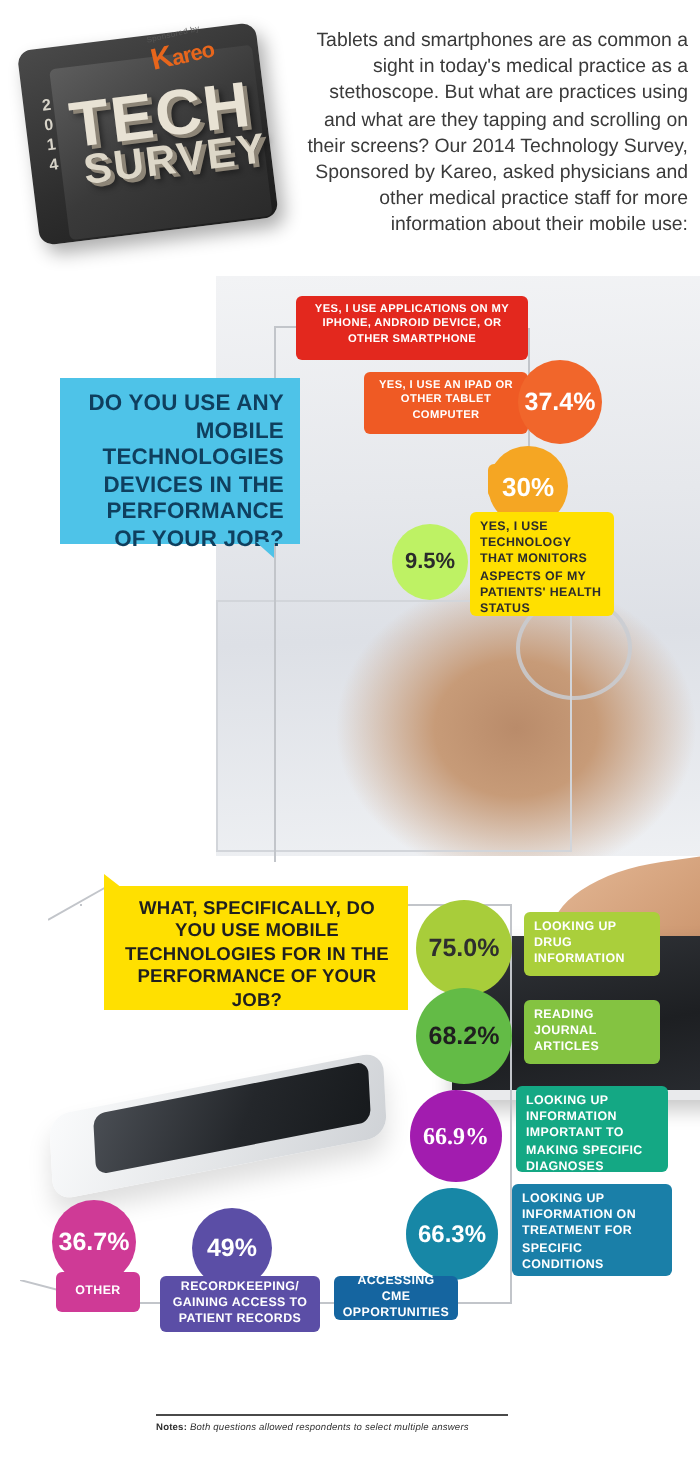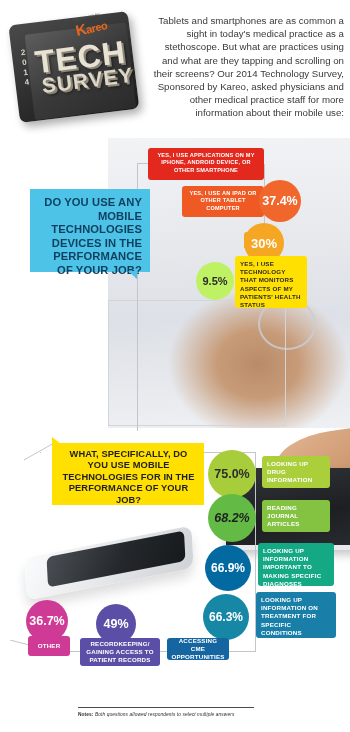--- a/index.html
+++ b/index.html
@@ -182,24 +182,24 @@
   
   .b-box {
     position: absolute; color: #fff; font-weight: bold;
     font-size: 6.2px; line-height: 8.2px; letter-spacing: .2px;
     padding: 4px 5px; border-radius: 3px; text-align: left;
   }
   .b1-box { left: 262px; top: 456px; width: 68px; height: 32px; background: #aacf3b; }
   .b1-bub { left: 208px; top: 450px; width: 48px; height: 48px; background: #a8cd3a; font-size: 12.5px; color: #2e2e2e; }
 
   .b2-box { left: 262px; top: 500px; width: 68px; height: 32px; background: #84c341; }
-  .b2-bub { left: 208px; top: 494px; width: 48px; height: 48px; background: #63bb46; font-size: 12.5px; color: #1f1f1f; font-style: italic; }
+  .b2-bub { left: 208px; top: 494px; width: 48px; height: 48px; background: #63bb46; font-size: 12.5px; color: #1f1f1f; }
 
   .b3-box { left: 258px; top: 543px; width: 76px; height: 43px; background: #14a884; }
-  .b3-bub { left: 205px; top: 545px; width: 46px; height: 46px; background: #0369a1; font-size: 12px; color: #fff; }
+  .b3-bub { left: 205px; top: 545px; width: 46px; height: 46px; background: #a21caf; font-size: 12px; color: #fff; font-family: Liberation Serif, serif; }
 
   .b4-box { left: 256px; top: 592px; width: 80px; height: 46px; background: #1a7fa8; }
   .b4-bub { left: 203px; top: 594px; width: 46px; height: 46px; background: #1787a6; font-size: 12px; color: #fff; }
 
   
   .p-bub {
     position: absolute; border-radius: 50%;
     display: flex; align-items: center; justify-content: center;
     color: #fff; font-weight: bold; font-size: 12.5px;
   }

